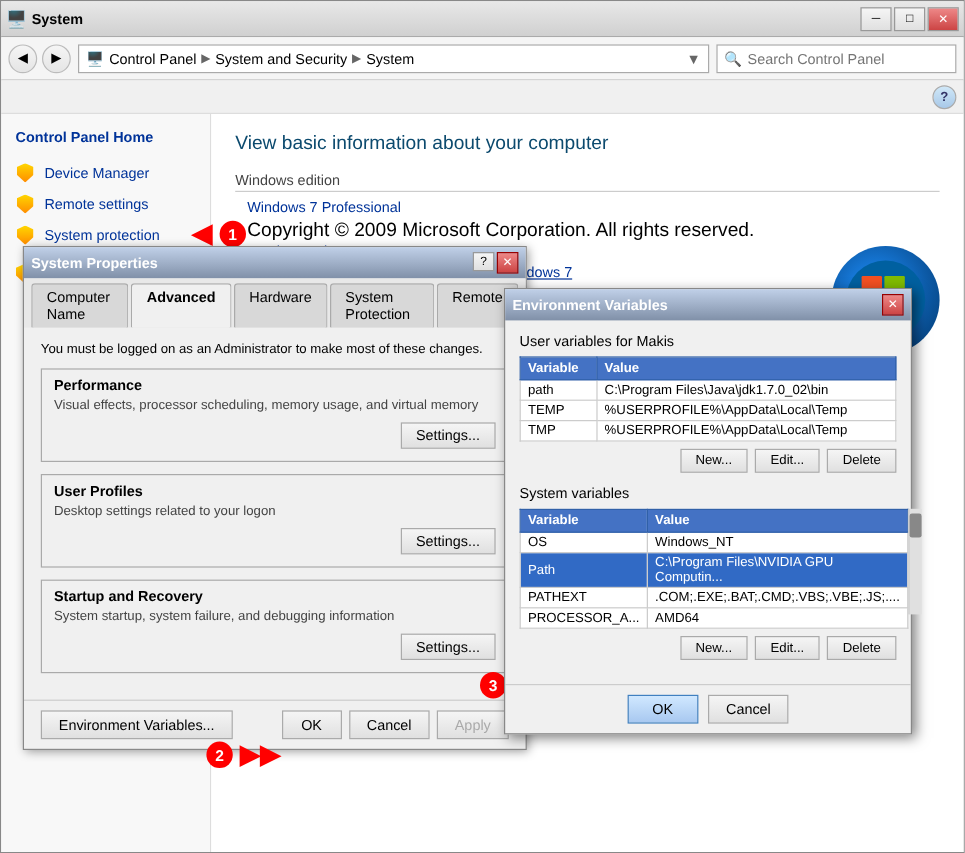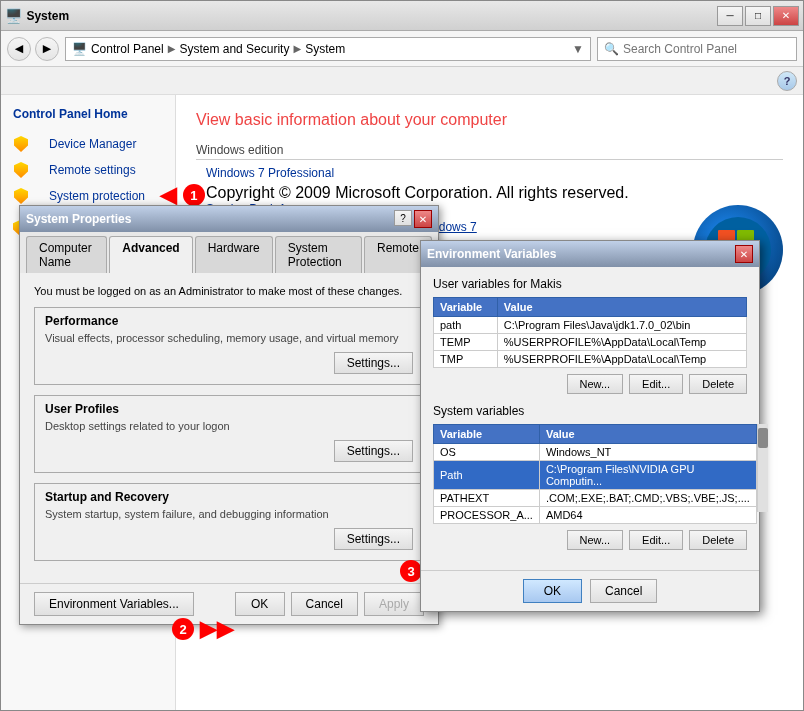--- a/index.html
+++ b/index.html
@@ -168,21 +168,21 @@
     .sidebar-title {
       font-size: 12px;
       font-weight: bold;
       color: #003399;
       padding: 0 12px 10px;
     }
 
     .sidebar-item {
       display: flex;
       align-items: center;
-      gap: 20px;
+      gap: 8px;
       padding: 5px 12px;
       cursor: pointer;
       color: #003399;
       font-size: 12px;
     }
 
     .sidebar-icon {
       width: 16px;
       height: 16px;
       display: flex;
@@ -201,21 +201,21 @@
     
     .content {
       flex: 1;
       padding: 16px 20px;
       background: white;
       overflow-y: auto;
     }
 
     .content-title {
       font-size: 16px;
-      color: #ef4444;
+      color: #0c4a6e;
       margin-bottom: 14px;
     }
 
     .section-label {
       font-size: 12px;
       color: #444;
       margin-bottom: 6px;
       border-bottom: 1px solid #ccc;
       padding-bottom: 2px;
     }

